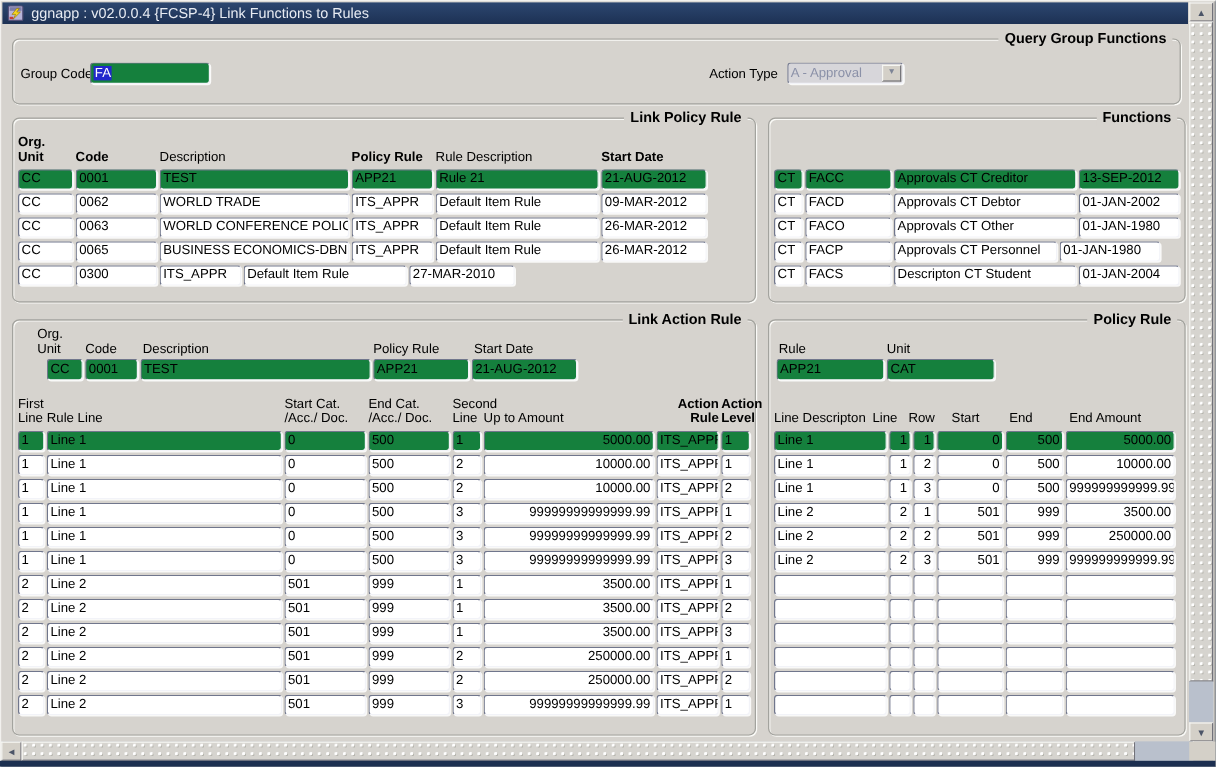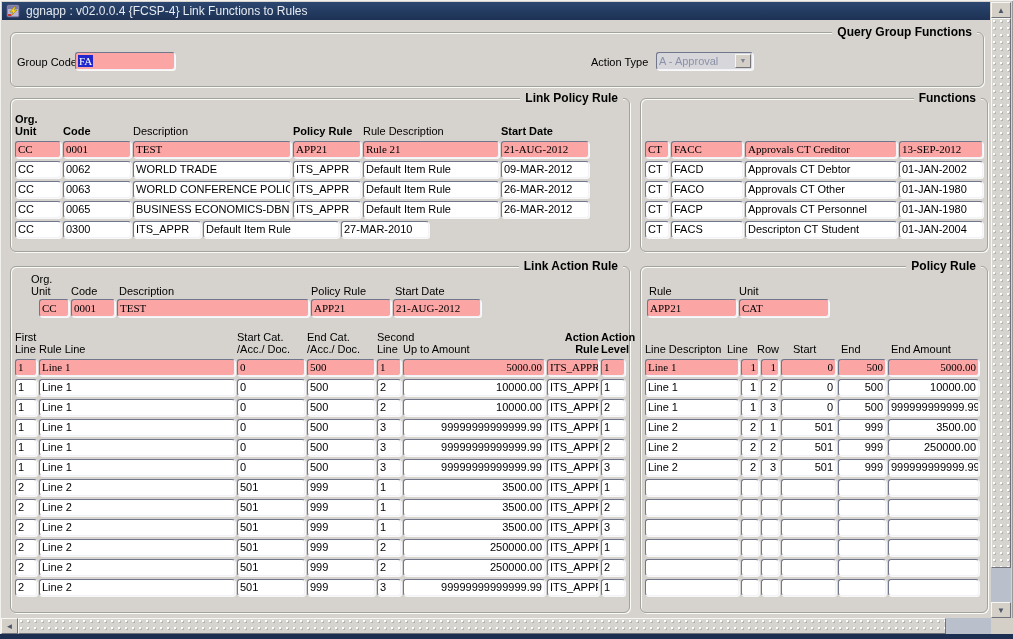--- a/index.html
+++ b/index.html
@@ -21,21 +21,21 @@
     box-shadow:1px 1px 0 #fafaf7, inset 1px 1px 0 #fafaf7;}
   .legend{position:absolute;top:-8px;right:6px;background:#d6d3ce;padding:0 5px;
     font-size:12px;font-weight:bold;line-height:14px;color:#000;white-space:nowrap;}
   .lbl{position:absolute;font-size:11px;line-height:12px;white-space:pre;color:#000;}
   
   .fld{box-sizing:border-box;display:inline-block;background:#fff;
     border:1px solid;border-color:#70768c #f2f3f8 #f2f3f8 #70768c;border-radius:3px;
     box-shadow:1px 1px 0 rgba(255,255,255,.85);
     font-size:11px;line-height:15px;padding:0 2px;height:17px;
     overflow:hidden;white-space:nowrap;color:#000;}
-  .fld.cur{background:#fca5a5;font-family:Liberation Serif, serif;}
+  .fld.cur{background:#15803d;}
   .fld.r{text-align:right;}
   .fld.abs{position:absolute;height:18px;line-height:16px;}
   .fld.dis{background:#d7d6da;color:#8b91a8;}
   .sel{background:#2227cd;color:#fff;padding:0 1px;}
   .ddbtn{position:absolute;right:1px;top:1px;bottom:1px;width:14px;background:#d4d0c8;
     border:1px solid;border-color:#f6f6f2 #75757a #75757a #f6f6f2;
     font-size:7px;color:#7d8496;display:flex;align-items:center;justify-content:center;}
   
   .thead{position:absolute;display:flex;gap:2px;align-items:flex-end;font-size:11px;color:#000;}
   .thead span{flex:none;white-space:pre;line-height:12px;overflow:visible;}
@@ -164,21 +164,21 @@
           </div>
           <div class="trow">
             <span class="fld" style="width: 24px;">CT</span>
             <span class="fld" style="width: 72px;">FACO</span>
             <span class="fld" style="width: 152px;">Approvals CT Other</span>
             <span class="fld" style="width: 84px;">01-JAN-1980</span>
           </div>
           <div class="trow">
             <span class="fld" style="width: 24px;">CT</span>
             <span class="fld" style="width: 72px;">FACP</span>
-            <span class="fld" style="width: 152px;">Approvals CT Personnel</span>
+            <span class="fld" style="width: 136px;">Approvals CT Personnel</span>
             <span class="fld" style="width: 84px;">01-JAN-1980</span>
           </div>
           <div class="trow">
             <span class="fld" style="width: 24px;">CT</span>
             <span class="fld" style="width: 72px;">FACS</span>
             <span class="fld" style="width: 152px;">Descripton CT Student</span>
             <span class="fld" style="width: 84px;">01-JAN-2004</span>
           </div>
         </div>
     </div>

